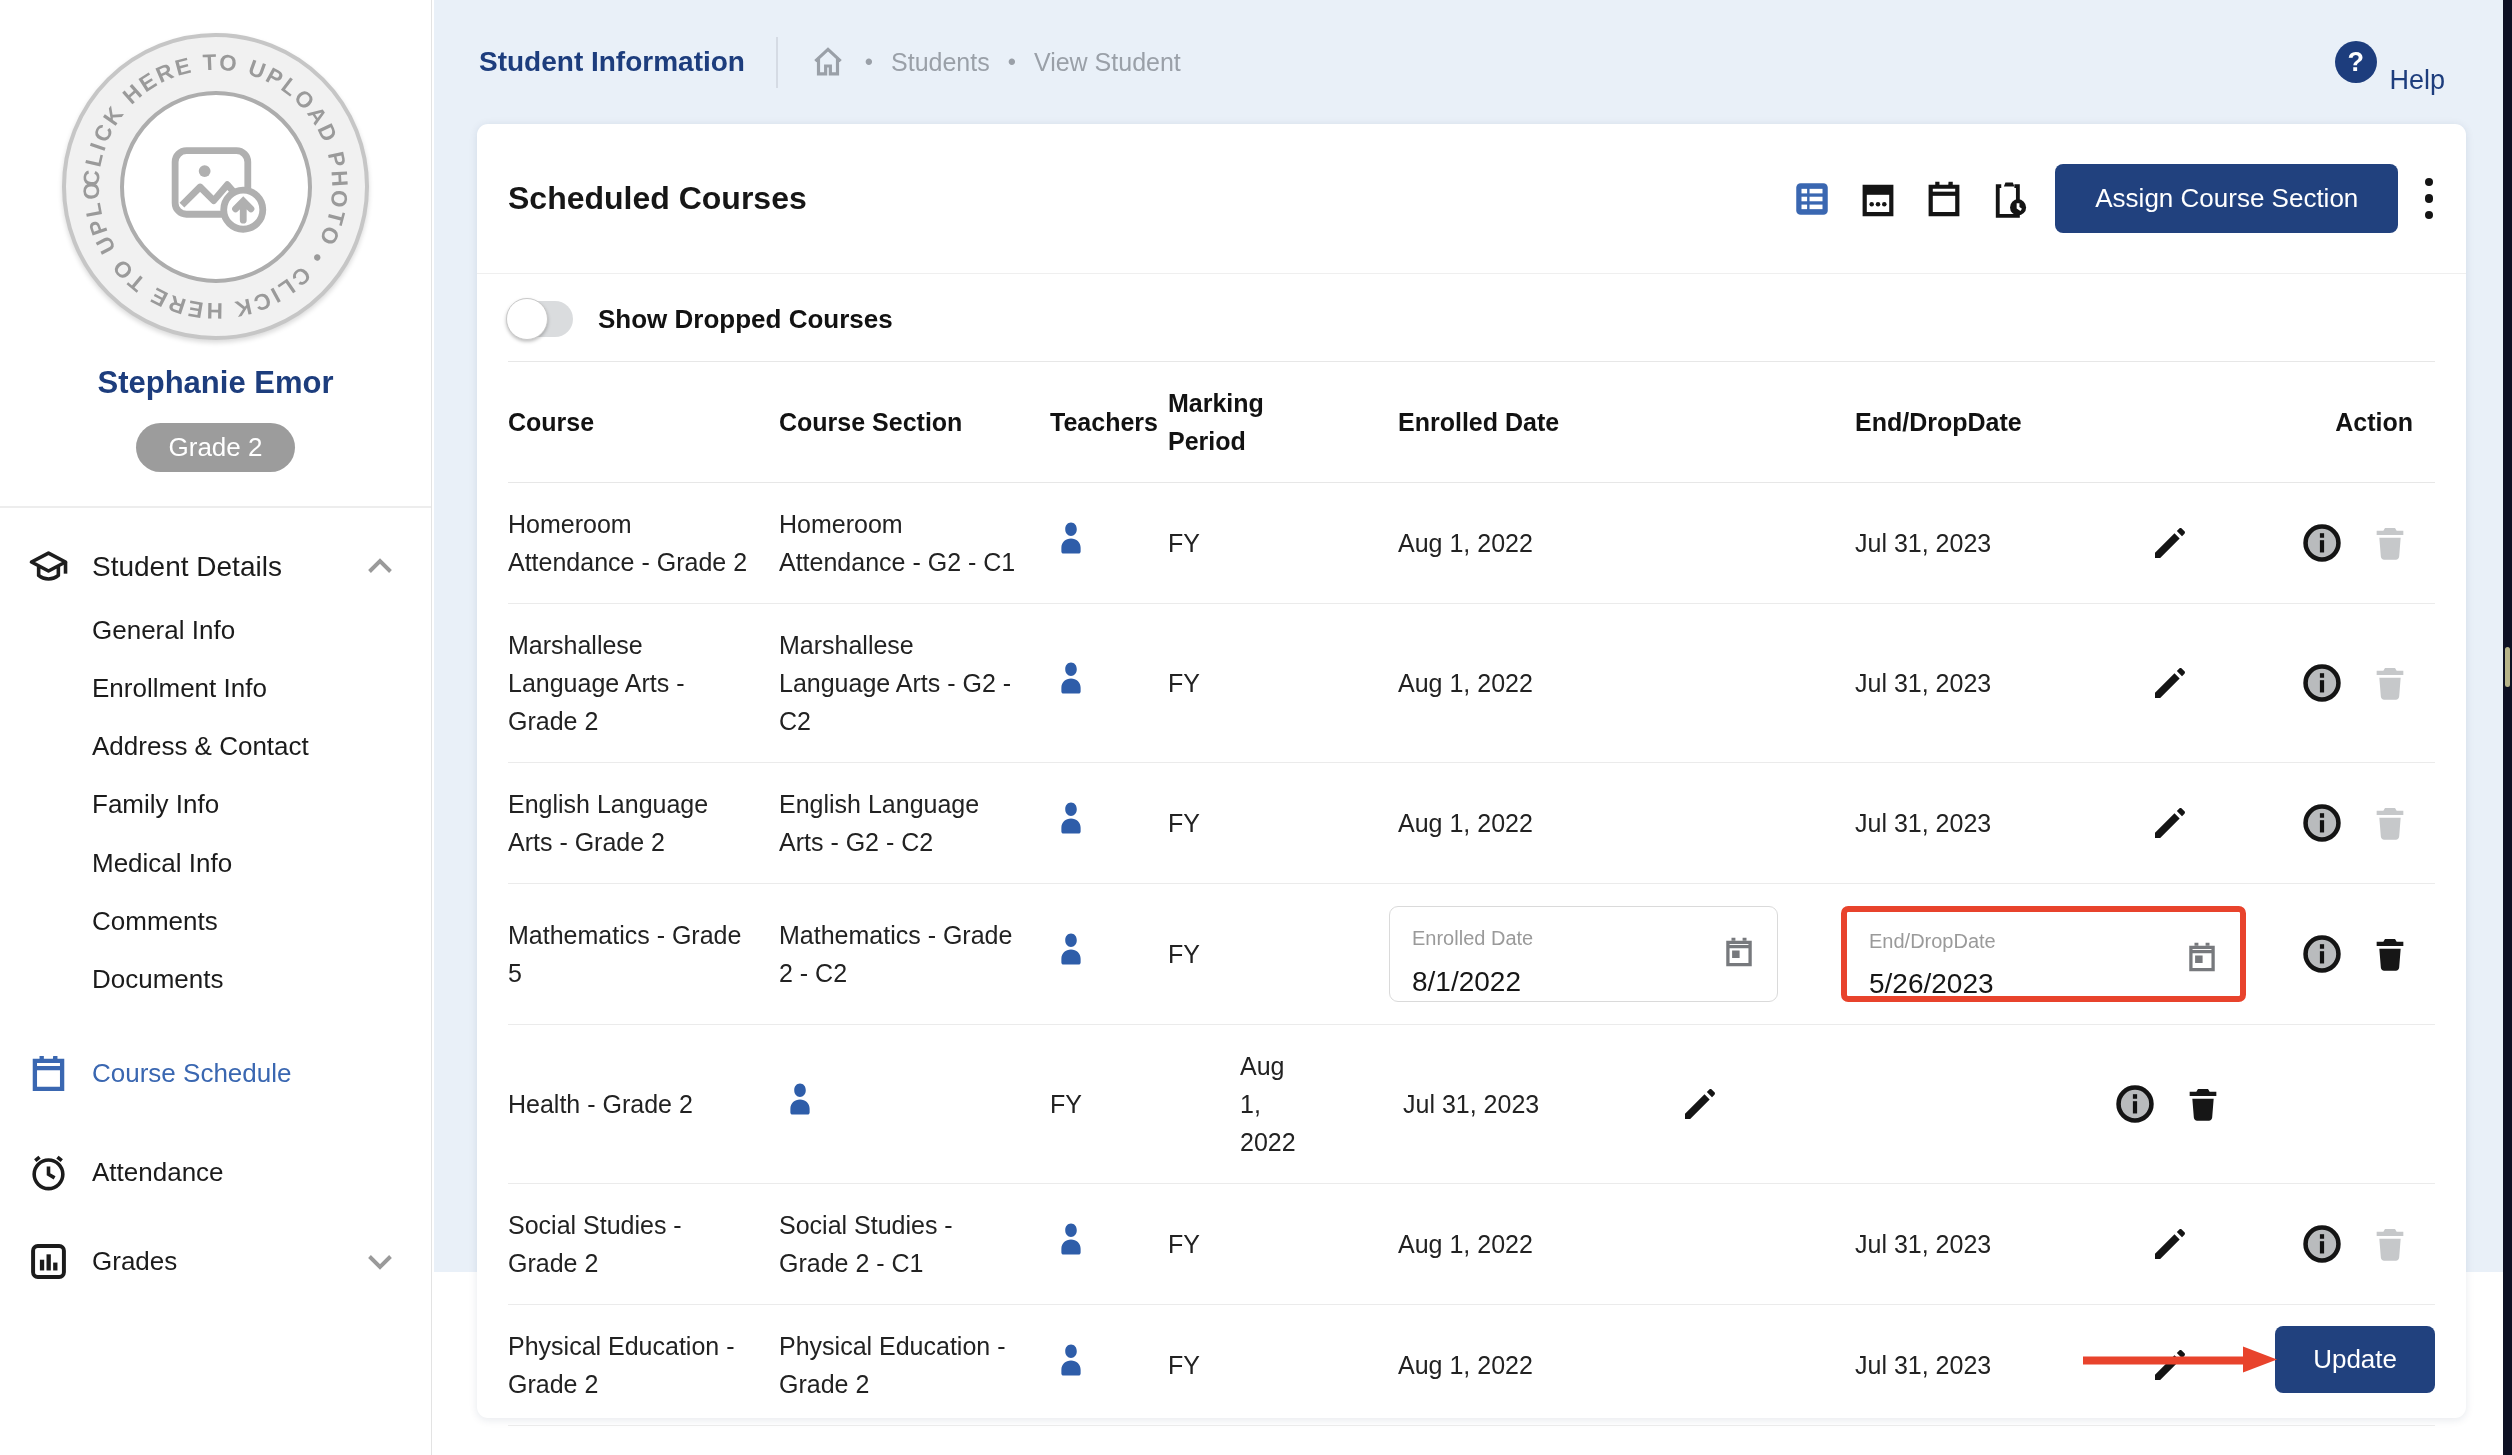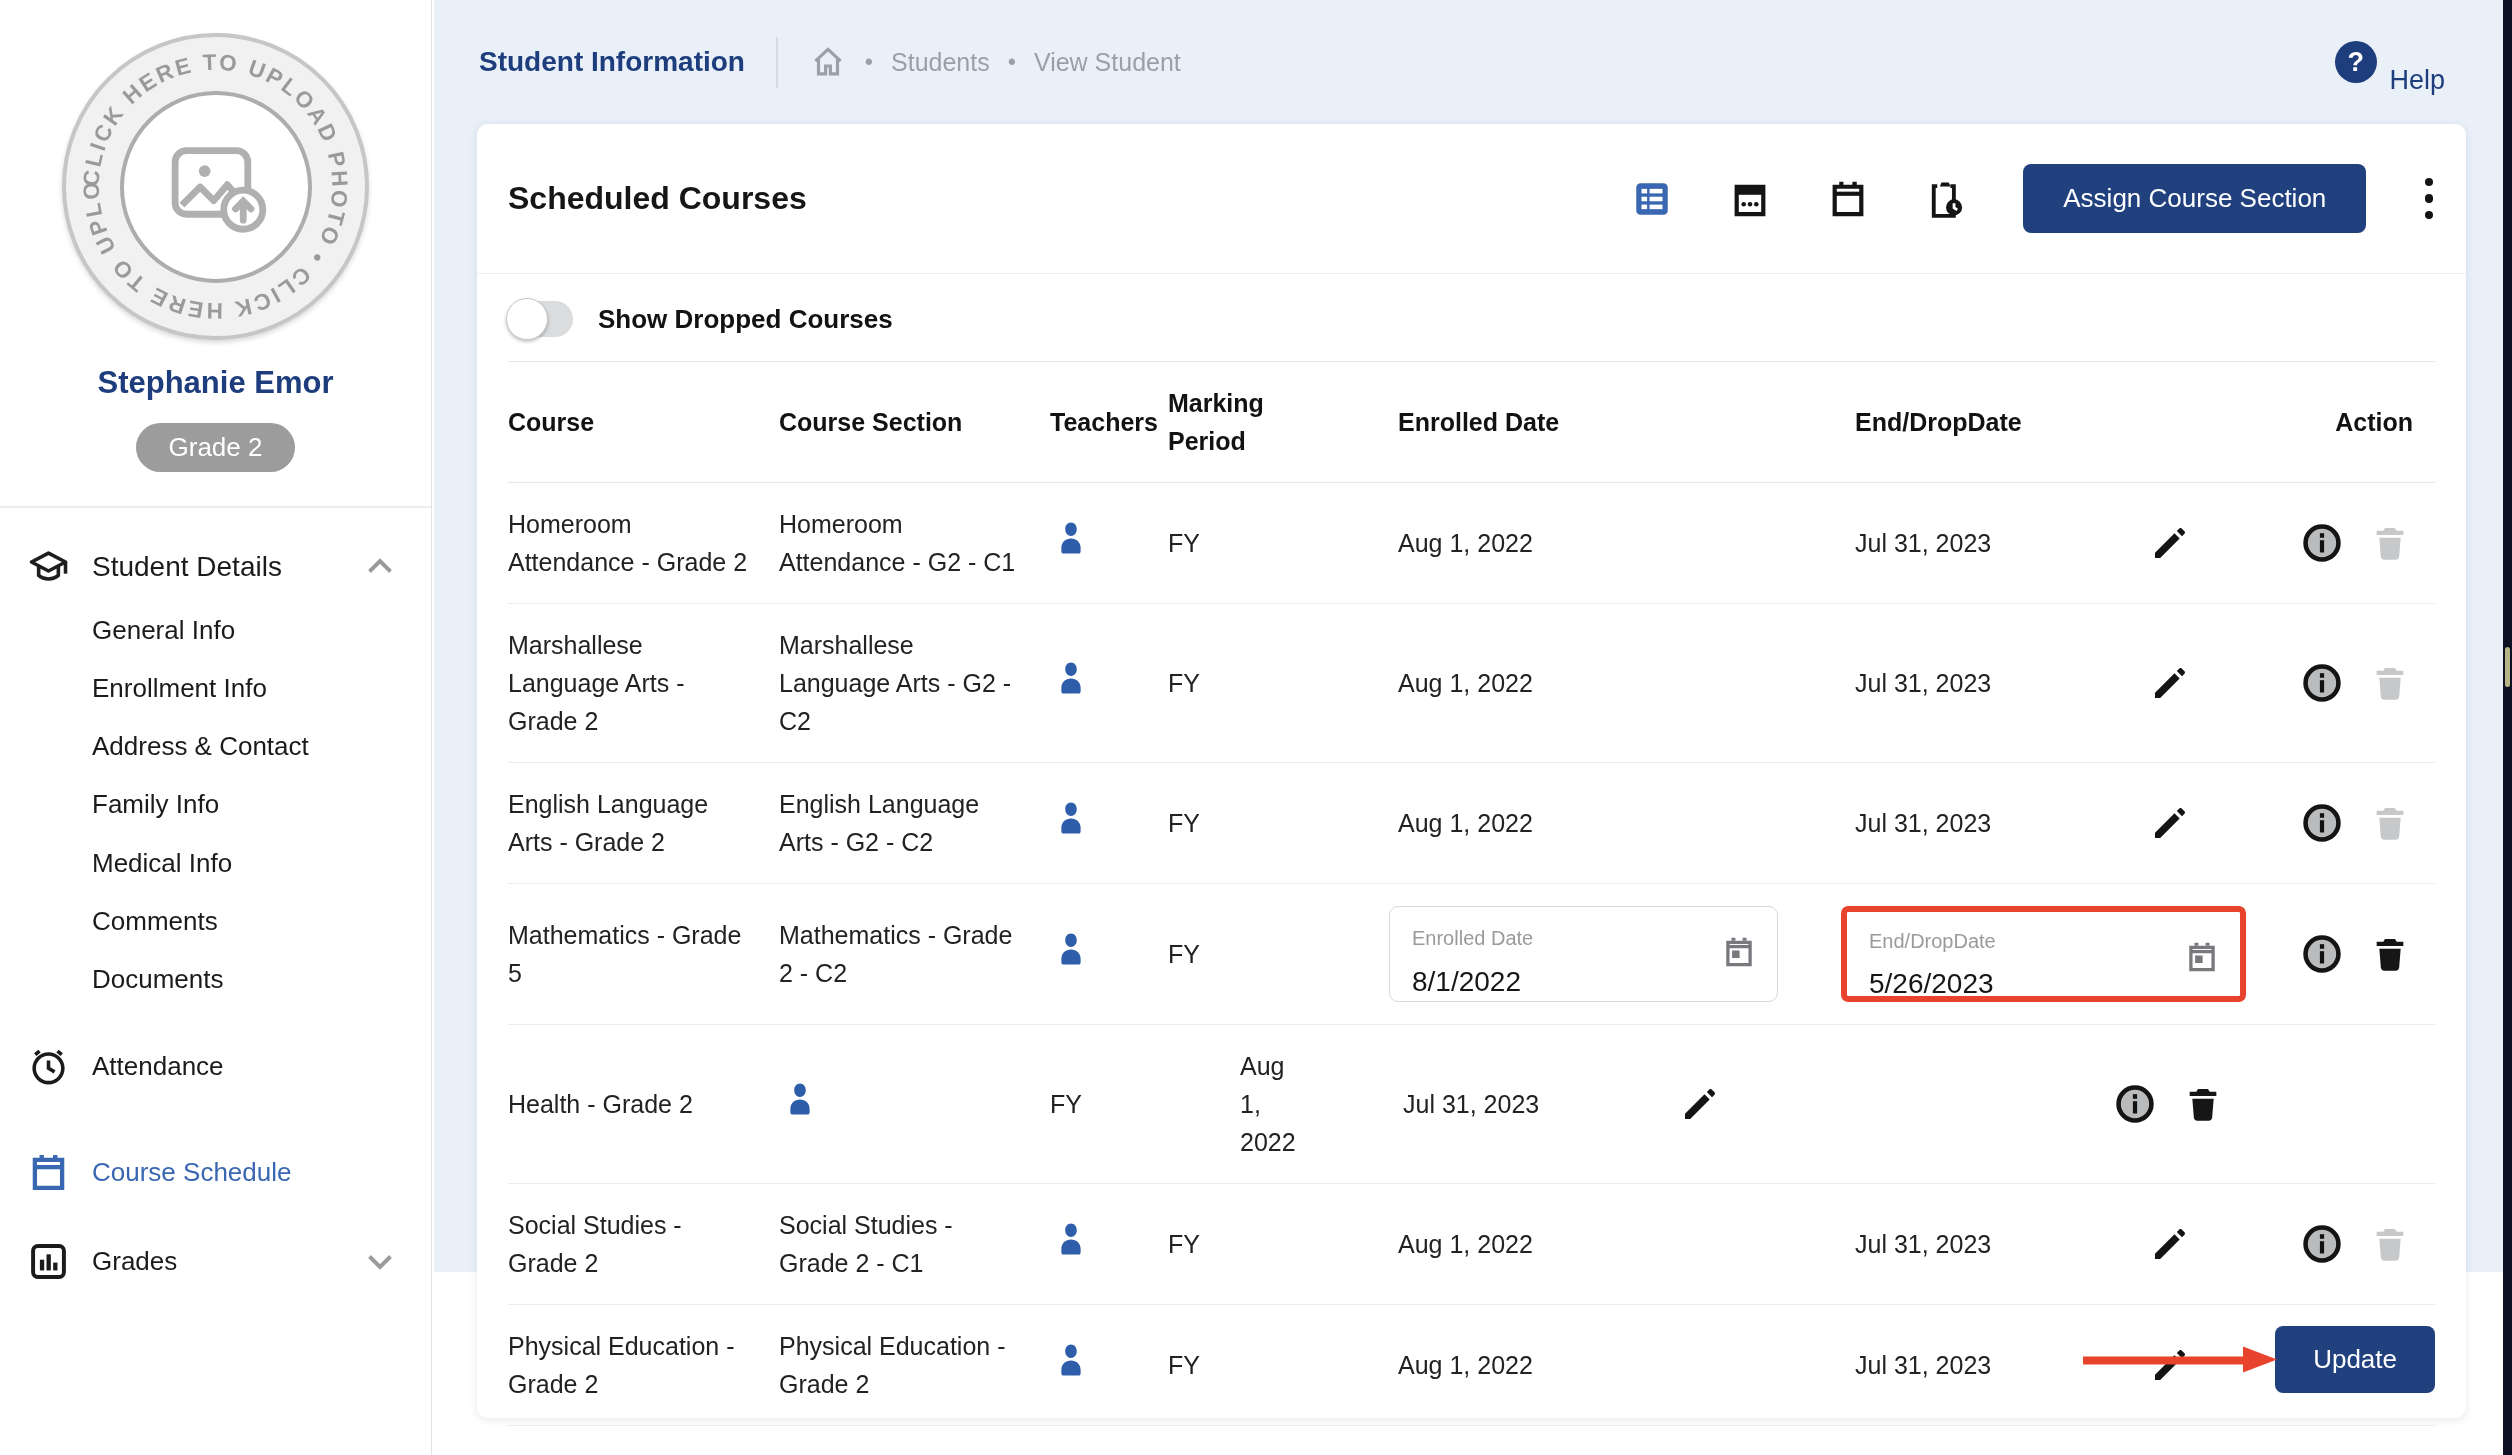--- a/index.html
+++ b/index.html
@@ -45,21 +45,21 @@
   .crumb-sep { font-size: 23.5px; color: #9aa0a8; }
   .crumb { color: #9aa0a8; cursor: pointer; }
   .help { margin-left: auto; margin-right: 58px; display: flex; align-items: center; gap: 12.7px; cursor: pointer; }
   .help-badge { width: 42px; height: 42px; border-radius: 50%; background: #1d3d7d; color: #fff; display: flex; align-items: center; justify-content: center; font-size: 27px; font-weight: bold; }
   .help-lbl { color: #1d3d7d; font-size: 27px; margin-top: 36px; }
 
   
   .card { position: absolute; left: 43px; top: 124px; width: 1989px; height: 1294px; background: #fff; border-radius: 11px; box-shadow: 0 1.8px 9px rgba(20,40,80,.10); }
   .card-head { display: flex; align-items: center; height: 150px; padding: 0 31px; border-bottom: 1.8px solid #efefef; }
   .card-title { font-size: 32px; font-weight: bold; color: #161616; }
-  .head-icons { margin-left: auto; display: flex; align-items: center; gap: 56px; }
+  .head-icons { margin-left: auto; display: flex; align-items: center; gap: 24px; }
   .hicon { width: 42px; height: 42px; color: #141414; cursor: pointer; }
   .hicon.listview { color: #3a67b1; }
   .assign-btn { background: #21417e; color: #fff; border: none; border-radius: 8.1px; height: 69px; padding: 0 40px; font-size: 26px; font-family: "Liberation Sans", sans-serif; cursor: pointer; }
   .kebab { width: 12.7px; display: flex; flex-direction: column; gap: 8.1px; align-items: center; cursor: pointer; padding: 5.4px; }
   .kebab i { width: 8.1px; height: 8.1px; border-radius: 50%; background: #141414; }
 
   .toggle-row { display: flex; align-items: center; gap: 25px; padding: 27px 31px 23.5px; }
   .switch { position: relative; width: 65px; height: 36px; cursor: pointer; }
   .switch .track { position: absolute; inset: 0; background: #dadcde; border-radius: 18px; }
   .switch .knob { position: absolute; left: -1.8px; top: -2.7px; width: 42px; height: 42px; background: #fff; border: 1.8px solid #c9c9c9; border-radius: 50%; box-shadow: 0 1.8px 3.6px rgba(0,0,0,.25); }
@@ -221,31 +221,31 @@
     <div class="nav-sub">
         <span>Medical Info</span>
       </div>
     <div class="nav-sub">
         <span>Comments</span>
       </div>
     <div class="nav-sub">
         <span>Documents</span>
       </div>
 
+    <div class="nav-item active" style="margin-top:23.5px">
+      <svg class="icon-48" viewBox="0 0 24 24">
+          <use href="#i-cal"></use>
+        </svg>
+      <span class="lbl">Course Schedule</span>
+    </div>
     <div class="nav-item" style="margin-top:16.3px">
       <svg class="icon-48" viewBox="0 0 24 24">
           <use href="#i-alarm"></use>
         </svg>
       <span class="lbl">Attendance</span>
-    </div>
-    <div class="nav-item active" style="margin-top:23.5px">
-      <svg class="icon-48" viewBox="0 0 24 24">
-          <use href="#i-cal"></use>
-        </svg>
-      <span class="lbl">Course Schedule</span>
     </div>
     <div class="nav-item" style="margin-top:5.4px">
       <svg class="icon-48" viewBox="0 0 24 24">
           <use href="#i-chart"></use>
         </svg>
       <span class="lbl">Grades</span>
       <svg class="chev" width="36" height="36" viewBox="0 0 24 24">
           <use href="#i-chevdown"></use>
         </svg>
     </div>

